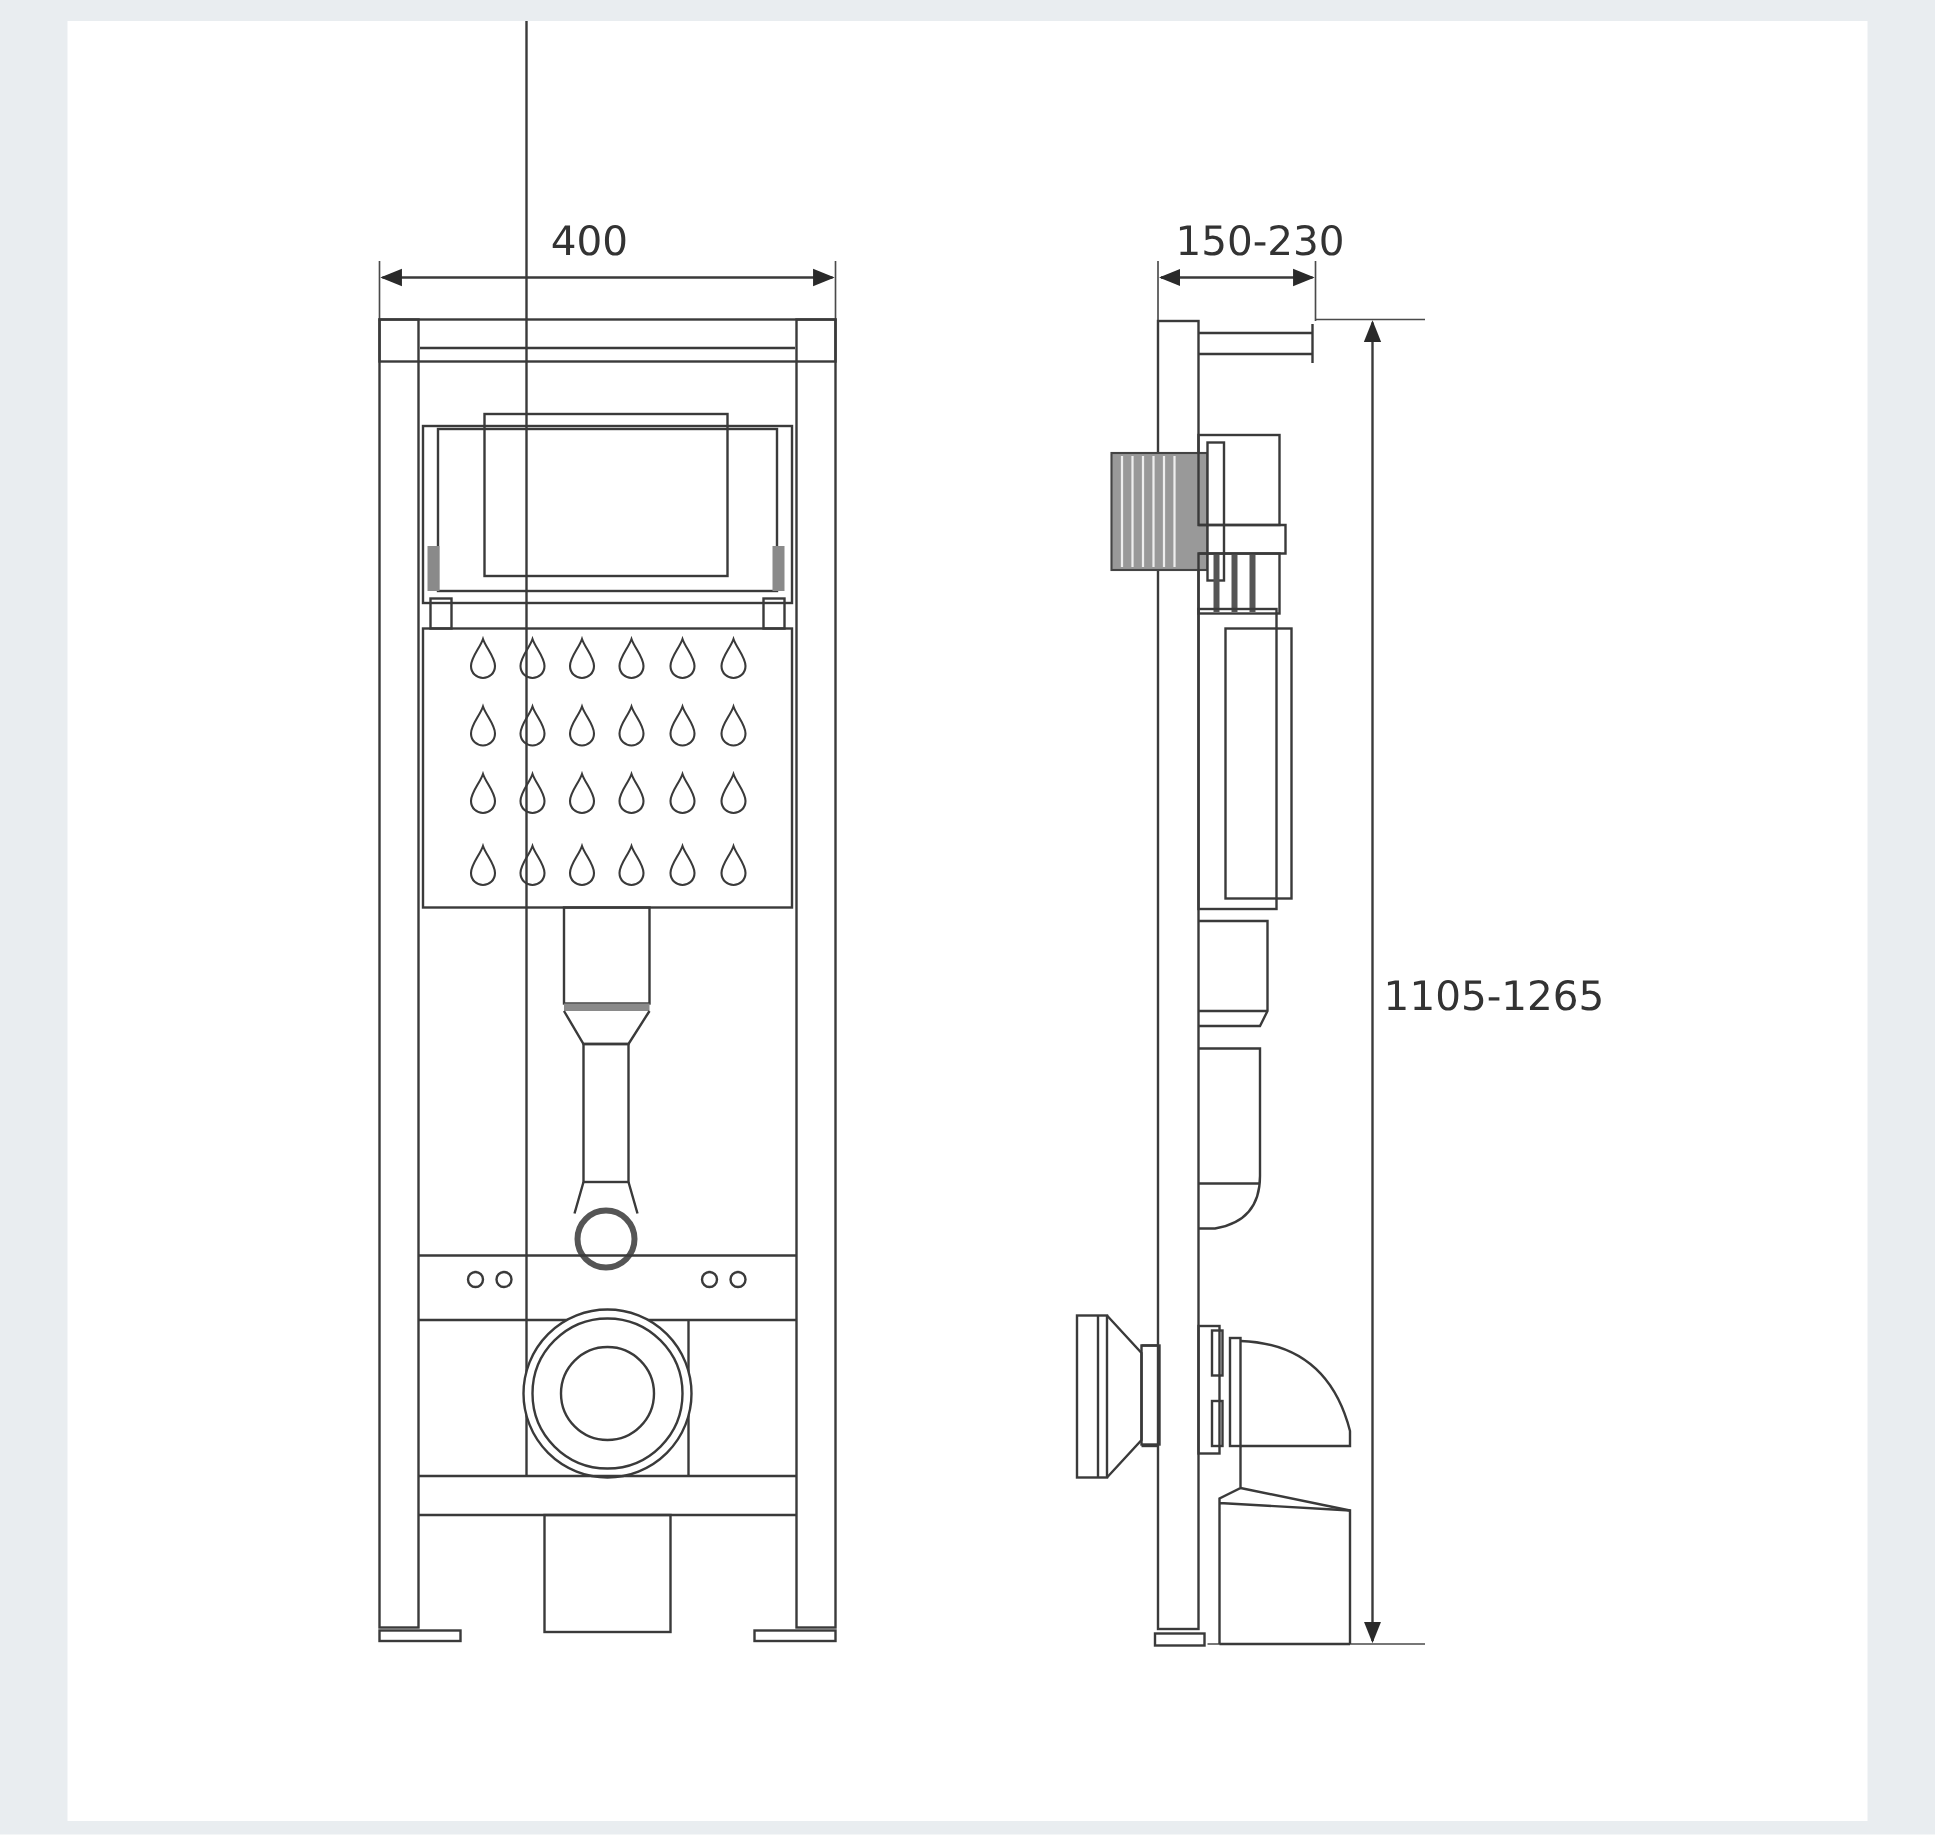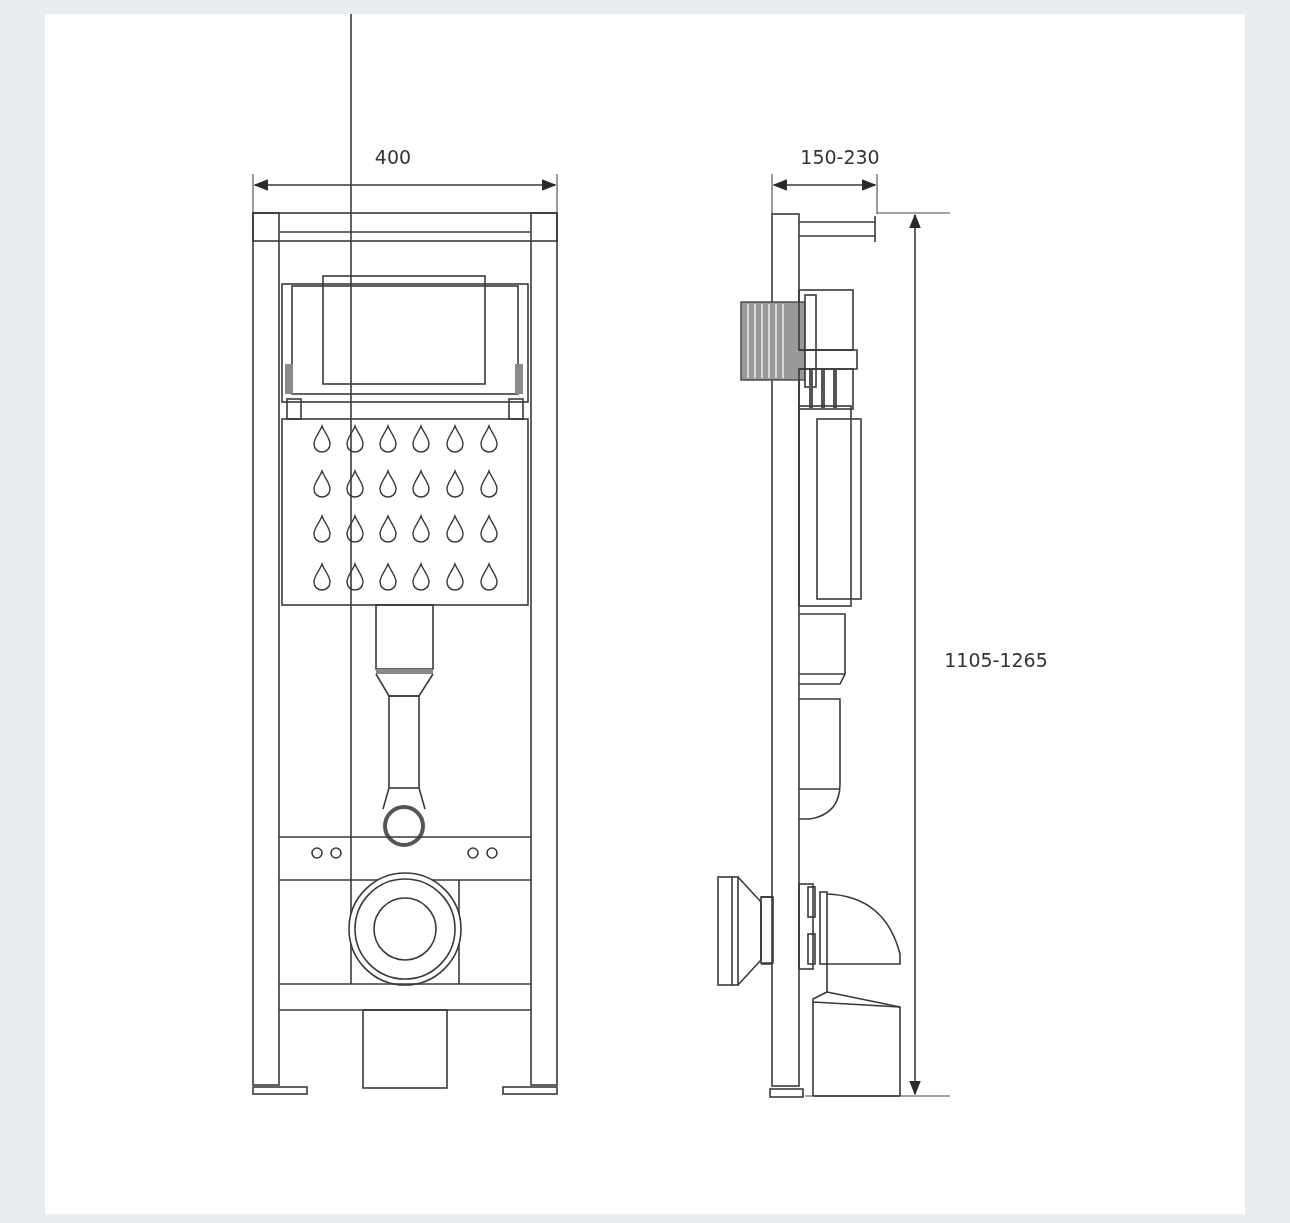--- a/index.html
+++ b/index.html
@@ -17,21 +17,21 @@
     background: #ffffff;
   }
   svg { position: absolute; left: 0; top: 0; }
   .ln { stroke: #3a3a3a; fill: none; stroke-width: 1.6; }
   .thin { stroke: #4a4a4a; fill: none; stroke-width: 1.1; }
   .fillw { fill: #ffffff; }
   .hatch { fill: #8a8a8a; }
   .dimtext {
     position: absolute;
     font-family: "DejaVu Sans", sans-serif;
-    font-size: 19px;
+    font-size: 27px;
     color: #333333;
     white-space: nowrap;
     transform: translateX(-50%);
   }
 </style>
 </head>
 <body>
 
 <div class="canvas">
 

